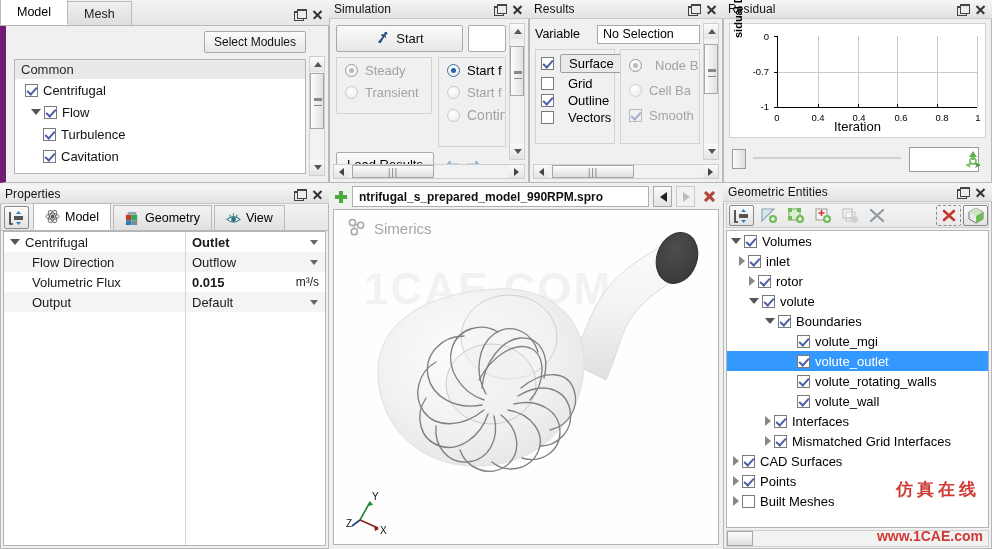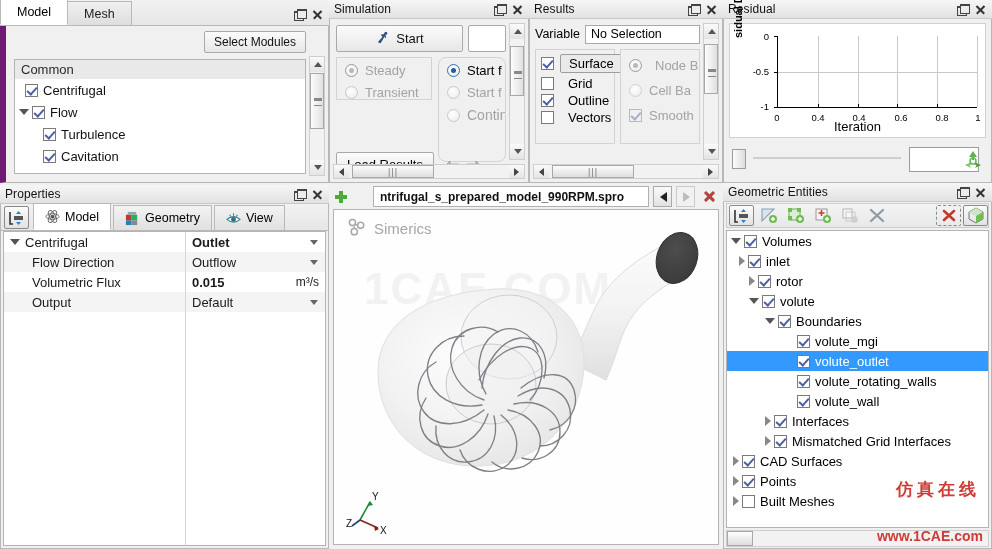--- a/index.html
+++ b/index.html
@@ -207,21 +207,21 @@
   .empty-fill .c2 { flex:1; }
 
   
   #view-panel { left:329px; top:183px; width:394px; height:366px; background:#f0f0f0; }
   .vtabrow { height:25px; display:flex; align-items:center; padding:2px 4px 0 5px; gap:4px; }
   .plus-ico { width:14px; height:14px; position:relative; flex:none; cursor:pointer; }
   .plus-ico::before { content:""; position:absolute; left:5px; top:1px; width:4px; height:12px; background:#4fa83d; }
   .plus-ico::after  { content:""; position:absolute; left:1px; top:5px; width:12px; height:4px; background:#4fa83d; }
   .vtab { flex:1; height:21px; background:#fff; border:1px solid #b0b0b0;
     display:flex; align-items:center; padding-left:6px; font-size:12px; font-weight:bold;
-    color:#111; overflow:hidden; white-space:nowrap; cursor:pointer;margin-left:21px; }
+    color:#111; overflow:hidden; white-space:nowrap; cursor:pointer; }
   .navbtn { width:19px; height:21px; border:1px solid #a9a9a9;
     background: linear-gradient(to bottom,#fafafa,#e2e2e2); position:relative; cursor:pointer; flex:none; }
   .navbtn.prev::after { content:""; position:absolute; left:6px; top:5px; width:0;height:0;
     border-top:5px solid transparent; border-bottom:5px solid transparent; border-right:7px solid #222; }
   .navbtn.next { border-color:#cacaca; background:#f1f1f1; }
   .navbtn.next::after { content:""; position:absolute; left:6px; top:5px; width:0;height:0;
     border-top:5px solid transparent; border-bottom:5px solid transparent; border-left:7px solid #bdbdbd; }
   .closex { width:20px; height:21px; position:relative; cursor:pointer; flex:none; }
   .closex::before, .closex::after { content:""; position:absolute; left:4px; top:9px;
     width:13px; height:3px; background:#b5453c; border-radius:1px; }
@@ -275,21 +275,21 @@
     <div class="mm-body">
       <div class="sel-mod-row">
         <div class="btn">Select Modules</div>
       </div>
       <div class="tree-box">
         <div class="grp-hdr">Common</div>
         <div class="trow ind1">
           <span class="cb checked"></span>
           <span class="lbl">Centrifugal</span>
         </div>
-        <div class="trow" style="padding-left:4px">
+        <div class="trow" style="padding-left:16px">
           <span class="arw-d"></span>
           <span class="cb checked"></span>
           <span class="lbl">Flow</span>
         </div>
         <div class="trow ind2">
           <span class="cb checked"></span>
           <span class="lbl">Turbulence</span>
         </div>
         <div class="trow ind2">
           <span class="cb checked"></span>
@@ -318,32 +318,32 @@
         <div class="btn" style="flex:1;display:flex;align-items:center;justify-content:center;gap:6px;font-size:13px;">
           <svg width="15" height="15" viewBox="0 0 16 16">
             <path d="M3 12 L8 6 L6 4 L11 3 L12 8 L10 6 L6 13 Z" fill="#2d4f7c"></path>
             <circle cx="11.5" cy="2.4" r="1.6" fill="#2d4f7c"></circle>
           </svg>
           <span>Start</span>
         </div>
         <div style="width:38px;background:#fff;border:1px solid #a9a9a9;border-radius:2px;"></div>
       </div>
 
-      <div class="grpbox" style="position:absolute;left:6px;top:38px;width:96px;height:43px;">
+      <div class="grpbox" style="position:absolute;left:6px;top:38px;width:96px;height:57px;">
         <div style="display:flex;align-items:center;gap:7px;padding:5px 0 0 8px;">
           <span class="radio dis"></span>
           <span class="dimtxt" style="font-size:13px">Steady</span>
         </div>
         <div style="display:flex;align-items:center;gap:7px;padding:7px 0 0 8px;">
           <span class="radio" style="border-color:#c8c8c8"></span>
           <span class="dimtxt" style="font-size:13px">Transient</span>
         </div>
       </div>
 
-      <div class="grpbox" style="position:absolute;left:108px;top:38px;right:22px;height:105px;overflow:hidden;border-radius:8px;">
+      <div class="grpbox" style="position:absolute;left:108px;top:38px;right:22px;height:90px;overflow:hidden;">
         <div style="display:flex;align-items:center;gap:7px;padding:5px 0 0 8px;">
           <span class="radio sel"></span>
           <span style="font-size:13px;white-space:nowrap">Start f</span>
         </div>
         <div style="display:flex;align-items:center;gap:7px;padding:7px 0 0 8px;">
           <span class="radio" style="border-color:#c8c8c8"></span>
           <span class="dimtxt" style="font-size:13px;white-space:nowrap">Start f</span>
         </div>
         <div style="display:flex;align-items:center;gap:7px;padding:7px 0 0 8px;">
           <span class="radio" style="border-color:#c8c8c8"></span>
@@ -377,21 +377,21 @@
 
   <div class="panel" id="res-panel">
     <div class="panel-title">
       <span class="ttl">Results</span>
       <span class="title-btns">
         <span class="tb-ico ico-float"></span>
         <span class="tb-ico ico-close"></span>
       </span>
     </div>
     <div class="panel-body">
-      <div style="position:absolute;left:5px;top:5px;right:22px;height:20px;display:flex;align-items:center;gap:5px;">
+      <div style="position:absolute;left:5px;top:5px;right:22px;height:20px;display:flex;align-items:center;gap:17px;">
         <span style="font-size:12.5px">Variable</span>
         <div class="combo" style="flex:1">
           <span>No Selection</span>
         </div>
       </div>
 
       <div class="grpbox" style="position:absolute;left:5px;top:30px;width:80px;height:95px;">
         <div style="display:flex;align-items:center;gap:6px;padding:4px 0 0 5px;">
           <span class="cb checked"></span>
           <span class="sunken">Surface</span>
@@ -443,21 +443,21 @@
       <span class="title-btns">
         <span class="tb-ico ico-float"></span>
         <span class="tb-ico ico-close"></span>
       </span>
     </div>
     <div class="panel-body">
       <div class="chart-area">
         <div class="ylab-rot">sidual Dr</div>
 
         <div class="ytick" style="left:15px;top:7px;">0</div>
-        <div class="ytick" style="left:15px;top:42px;">-0.5</div>
+        <div class="ytick" style="left:15px;top:42px;">-0.7</div>
         <div class="ytick" style="left:15px;top:77px;">-1</div>
 
         <div class="plotbox">
           <div class="gridh" style="top:36px"></div>
           <div class="gridv" style="left:20%"></div>
           <div class="gridv" style="left:40%"></div>
           <div class="gridv" style="left:60%"></div>
           <div class="gridv" style="left:80%"></div>
           <div class="gridv" style="left:100%"></div>
           <div class="tickmark" style="left:20%"></div>

